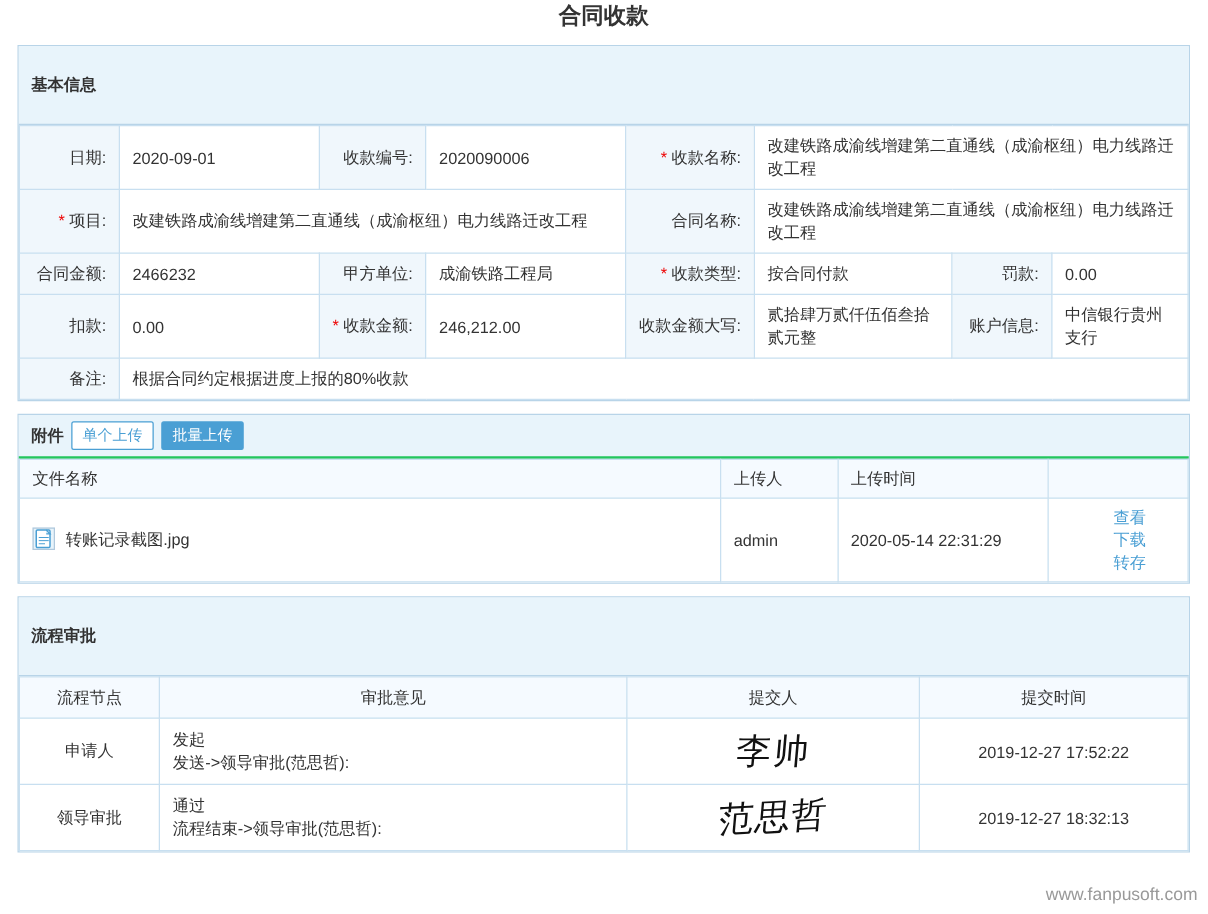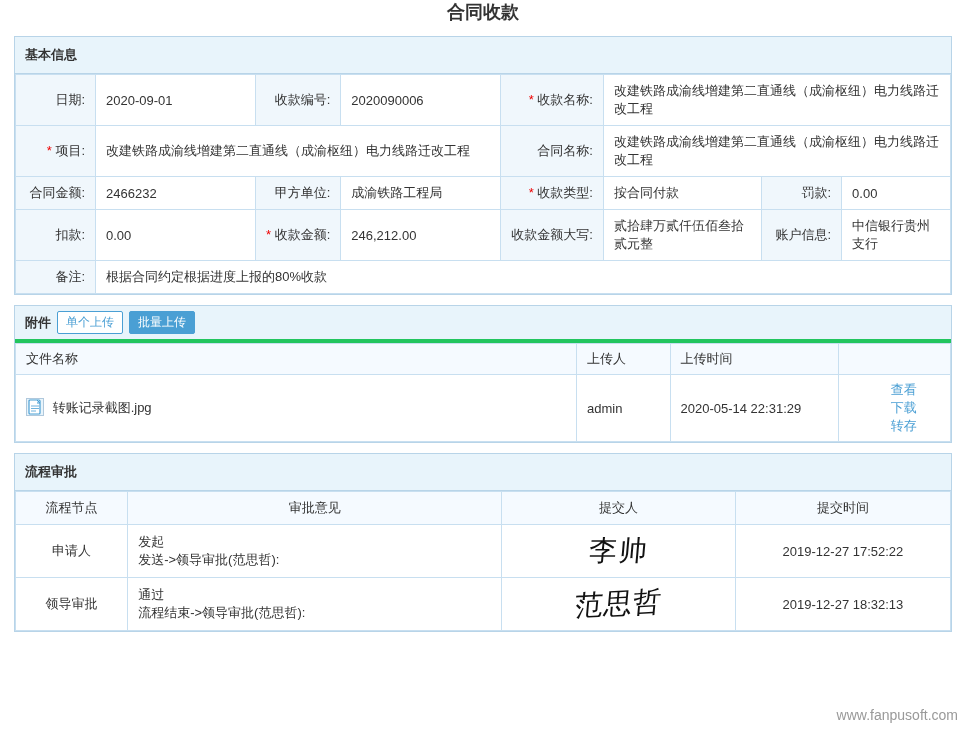--- a/index.html
+++ b/index.html
@@ -17,21 +17,21 @@
       font-weight: bold;
       padding: 0 0 12px;
       color: #333;
     }
     .section {
       margin: 0 14px 10px;
       border: 1px solid #b8d4e8;
     }
     .section-header {
       background: #e8f4fb;
-      padding: 9px 10px;
+      padding: 22px 10px;
       font-size: 13px;
       font-weight: bold;
       color: #333;
       border-bottom: 1px solid #b8d4e8;
     }
     .info-table {
       width: 100%;
       border-collapse: collapse;
     }
     .info-table td {
@@ -53,21 +53,21 @@
     .required {
       color: #e00;
     }
     
     .attach-header {
       background: #e8f4fb;
       padding: 5px 10px;
       font-size: 13px;
       font-weight: bold;
       color: #333;
-      border-bottom: 4px solid #22c55e;
+      border-bottom: 2px solid #22c55e;
       display: flex;
       align-items: center;
       gap: 6px;
     }
     .btn-upload {
       background: #fff;
       border: 1px solid #4a9fd4;
       color: #4a9fd4;
       border-radius: 2px;
       padding: 2px 8px;

